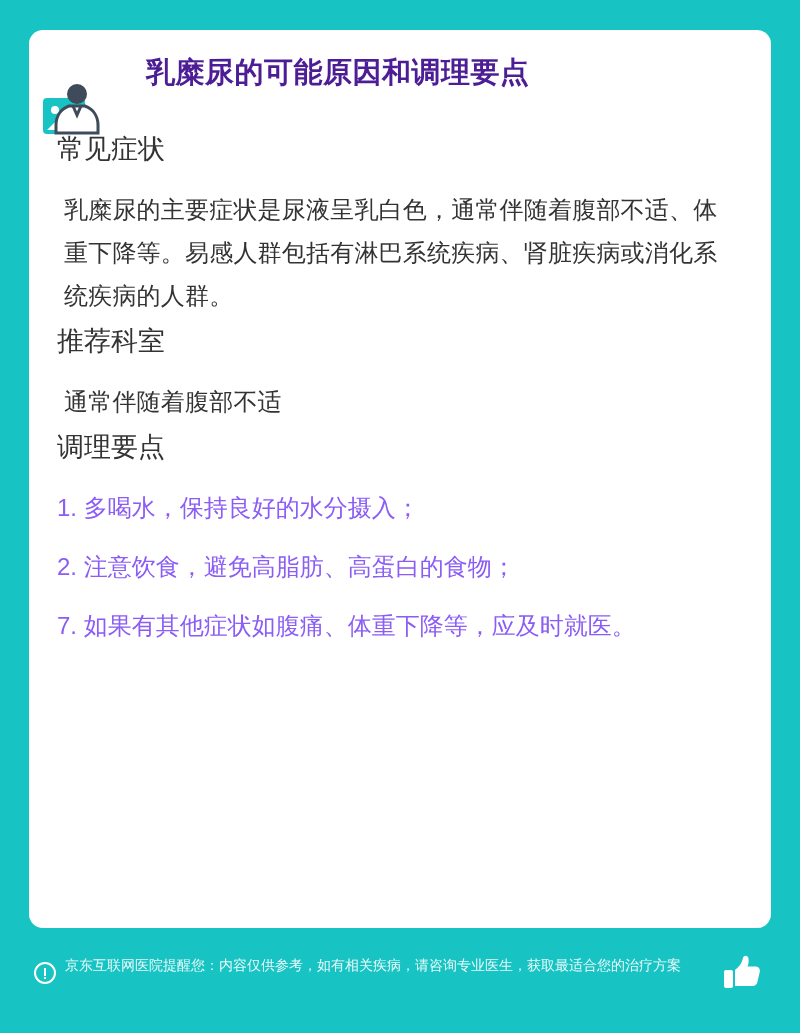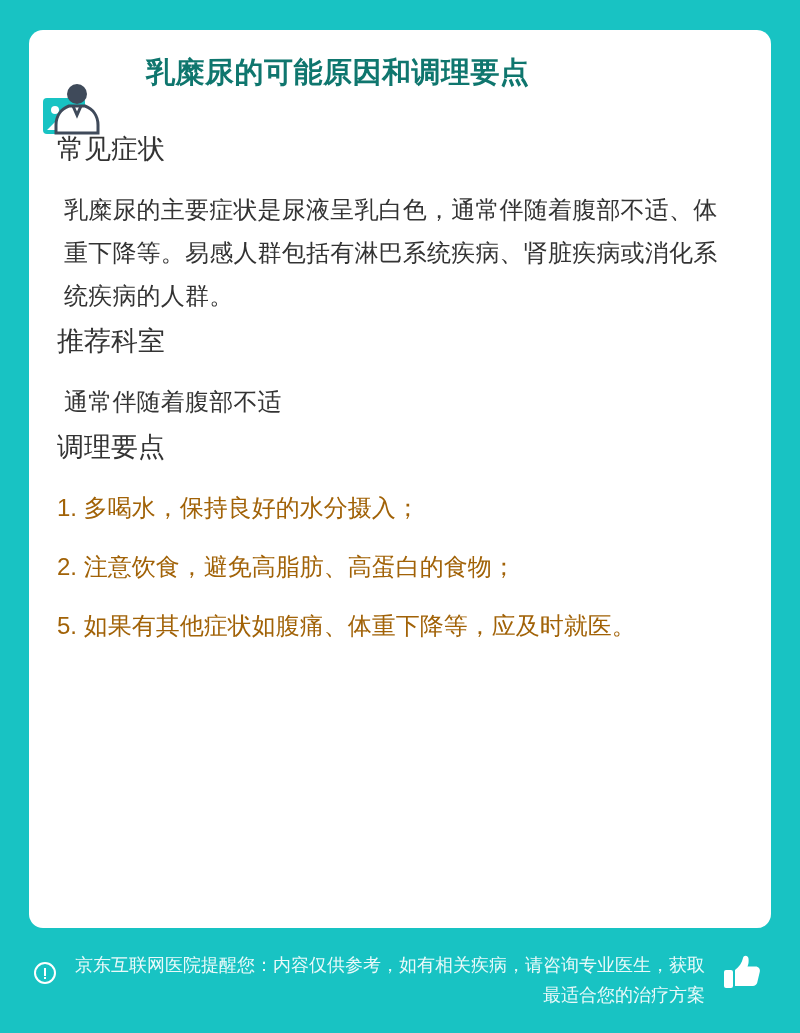--- a/index.html
+++ b/index.html
@@ -37,21 +37,21 @@
   }
   .doc-icon svg { display: block; }
 
   .title {
     position: absolute;
     left: 117px;
     top: 22px;
     width: 600px;
     font-size: 29px;
     font-weight: bold;
-    color: #0f766e;
+    color: #4c1d95;
     letter-spacing: 0.5px;
     line-height: 40px;
   }
 
   .content {
     position: absolute;
     left: 28px;
     top: 102px;
     width: 690px;
   }
@@ -74,21 +74,21 @@
   }
 
   .list {
     margin: 0;
     padding: 0;
     list-style: none;
   }
   .list li {
     font-size: 24px;
     line-height: 43px;
-    color: #a16207;
+    color: #8b5cf6;
     margin-bottom: 16px;
     margin-top: 12px;
   }
 
   .footer {
     position: absolute;
     left: 29px;
     top: 940px;
     width: 742px;
     height: 70px;
@@ -119,24 +119,23 @@
     top: 13px;
     width: 2px;
     height: 2px;
     background: #ffffff;
   }
   .footer-text {
     position: absolute;
     left: 36px;
     top: 10px;
     width: 640px;
-    font-size: 18px;
+    font-size: 14px;
     line-height: 30px;
     color: #eafafa;
-    text-align: right;
   }
   .thumb {
     position: absolute;
     right: 8px;
     top: 12px;
     width: 42px;
     height: 42px;
   }
   .thumb svg { display: block; }
 </style>
@@ -171,21 +170,21 @@
       <h2 class="section">常见症状</h2>
       <p class="para">乳糜尿的主要症状是尿液呈乳白色，通常伴随着腹部不适、体重下降等。易感人群包括有淋巴系统疾病、肾脏疾病或消化系统疾病的人群。</p>
 
       <h2 class="section second">推荐科室</h2>
       <p class="para">通常伴随着腹部不适</p>
 
       <h2 class="section second">调理要点</h2>
       <ul class="list">
         <li>1. 多喝水，保持良好的水分摄入；</li>
         <li>2. 注意饮食，避免高脂肪、高蛋白的食物；</li>
-        <li>5. 如果有其他症状如腹痛、体重下降等，应及时就医。</li>
+        <li>7. 如果有其他症状如腹痛、体重下降等，应及时就医。</li>
       </ul>
 
     </div>
   </div>
 
   <div class="footer">
     <div class="footer-icon"></div>
     <div class="footer-text">京东互联网医院提醒您：内容仅供参考，如有相关疾病，请咨询专业医生，获取最适合您的治疗方案</div>
     <div class="thumb">
       <svg width="42" height="42" viewBox="0 0 42 42" xmlns="http://www.w3.org/2000/svg">

